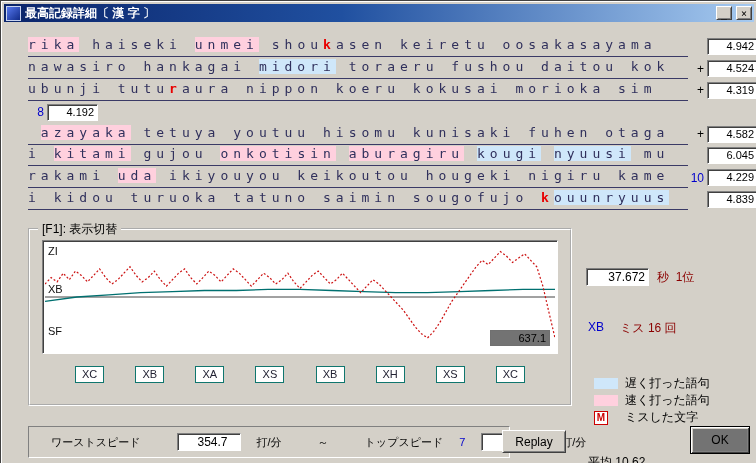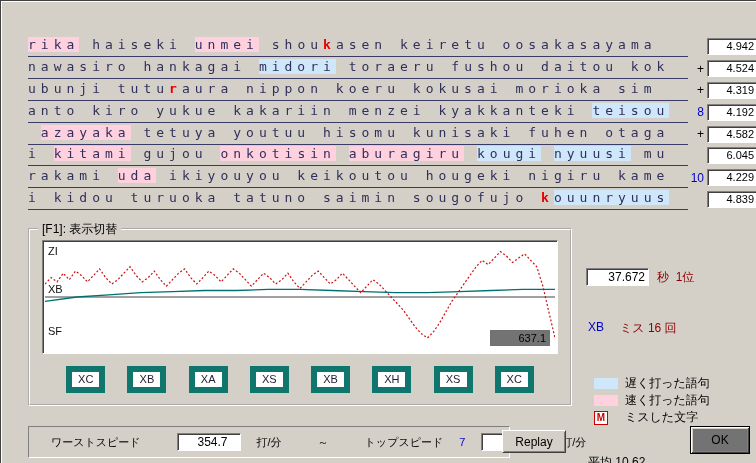--- a/index.html
+++ b/index.html
@@ -31,21 +31,21 @@
   
   .groupbox{position:absolute;left:24px;top:206px;width:540px;height:174px;border:2px groove #ffffff;}
   .grouplabel{position:absolute;top:-9px;left:8px;background:#d4d0c8;padding:0 4px;font-size:12px;white-space:pre;}
   .chart{position:absolute;left:12px;top:10px;width:514px;height:112px;}
   .chart svg{position:absolute;left:2px;top:2px;}
   .ylab{position:absolute;left:5px;font-size:11px;color:#111;}
   .ylab-0{top:4px;} .ylab-1{top:42px;} .ylab-2{top:84px;}
   .lastval{position:absolute;right:7px;bottom:7px;width:52px;height:14px;line-height:14px;border:1px solid #707070;
            background:#737373;font-size:11px;text-align:right;padding:0 3px;}
   .xlabels{position:absolute;left:14px;top:136px;width:512px;display:flex;justify-content:space-evenly;}
-  .xl{width:27px;height:15px;line-height:15px;border:6px solid #0f766e;background:#fff;font-size:11px;text-align:center;color:#223;}
+  .xl{width:27px;height:15px;line-height:15px;border:1px solid #0f766e;background:#fff;font-size:11px;text-align:center;color:#223;}
 
   
   .rightpanel{position:absolute;left:572px;top:218px;width:178px;font-size:12px;white-space:pre;}
   .timerow{display:flex;align-items:center;gap:8px;margin-left:10px;}
   .timebox{width:58px;height:16px;line-height:16px;text-align:right;font-size:12px;padding-right:3px;}
   .maroon{color:#8b0000;}
   .missrow{margin:6px 0 0 12px;display:flex;gap:16px;}
   #legend{margin:12px 0 0 18px;}
   .legitem{display:flex;align-items:center;gap:7px;margin-bottom:4px;height:13px;}
   .swatchwrap{width:24px;display:flex;flex:none;}
@@ -65,41 +65,46 @@
   .replaybtn{position:absolute;left:498px;top:408px;width:64px;height:23px;}
   .avgtext{position:absolute;left:584px;top:400px;font-size:12px;line-height:16px;white-space:pre;}
   .okbtn{position:absolute;left:686px;top:404px;width:60px;height:28px;background:#737373;border:1px solid #000;
          box-shadow:inset 1px 1px 0 #fff, inset -1px -1px 0 #404040, inset 2px 2px 0 #d4d0c8, inset -2px -2px 0 #808080;
          font-size:12px;font-family:"Liberation Sans",sans-serif;cursor:default;}
 </style>
 </head>
 <body>
 
 <div class="window">
+  <div class="titlebar">
+    <span class="titleicon"></span>
+    <span class="titletext">最高記録詳細〔 漢 字 〕</span>
+    <button class="tbtn">_</button>
+    <button class="tbtn">×</button>
+  </div>
 
   <div class="content">
 
     <div id="lines">
         <div class="row">
           <div class="linetext"><span class="seg-fast">rika</span><span> haiseki </span><span class="seg-fast">unmei</span><span> shou</span><span class="seg-miss">k</span><span>asen keiretu oosakasayama</span></div>
           <span class="mark"></span>
           <span class="sunken valuebox">4.942</span>
         </div>
         <div class="row">
           <div class="linetext"><span>nawasiro hankagai </span><span class="seg-slow">midori</span><span> toraeru fushou daitou kok</span></div>
           <span class="mark">+</span>
           <span class="sunken valuebox">4.524</span>
         </div>
         <div class="row">
           <div class="linetext"><span>ubunji tutu</span><span class="seg-miss">r</span><span>aura nippon koeru kokusai morioka sim</span></div>
           <span class="mark">+</span>
           <span class="sunken valuebox">4.319</span>
         </div>
         <div class="row">
-          <div class="linetext"><span>anto kiro yukue kakariin menzei kyakkanteki </span><span class="seg-slow">teisou</span></div>
           <span class="mark blue">8</span>
           <span class="sunken valuebox">4.192</span>
         </div>
         <div class="row">
           <div class="linetext"><span> </span><span class="seg-fast">azayaka</span><span> tetuya youtuu hisomu kunisaki fuhen otaga</span></div>
           <span class="mark">+</span>
           <span class="sunken valuebox">4.582</span>
         </div>
         <div class="row">
           <div class="linetext"><span>i </span><span class="seg-fast">kitami</span><span> gujou </span><span class="seg-fast">onkotisin</span><span> </span><span class="seg-fast">aburagiru</span><span> </span><span class="seg-slow">kougi</span><span> </span><span class="seg-slow">nyuusi</span><span> mu</span></div>

